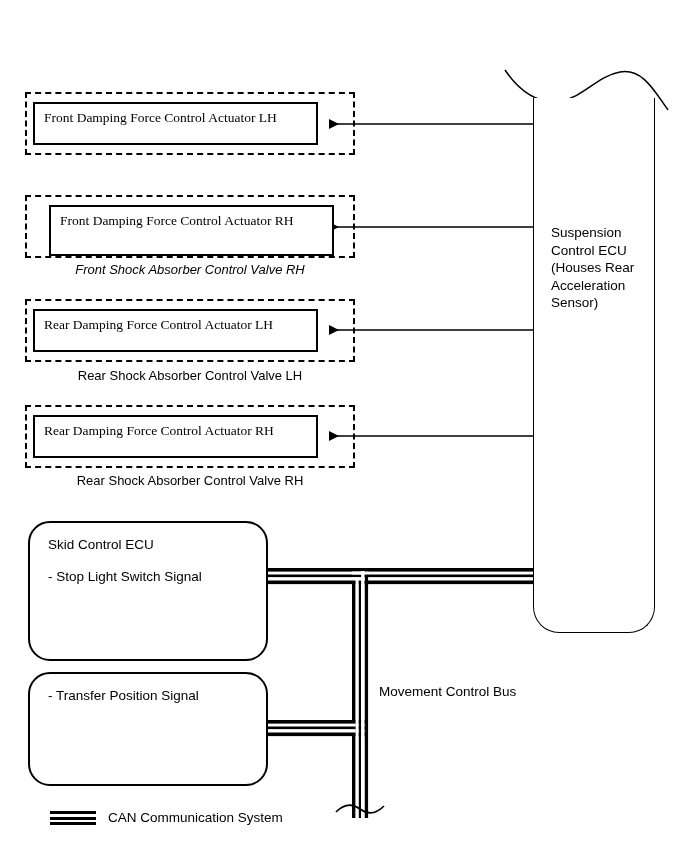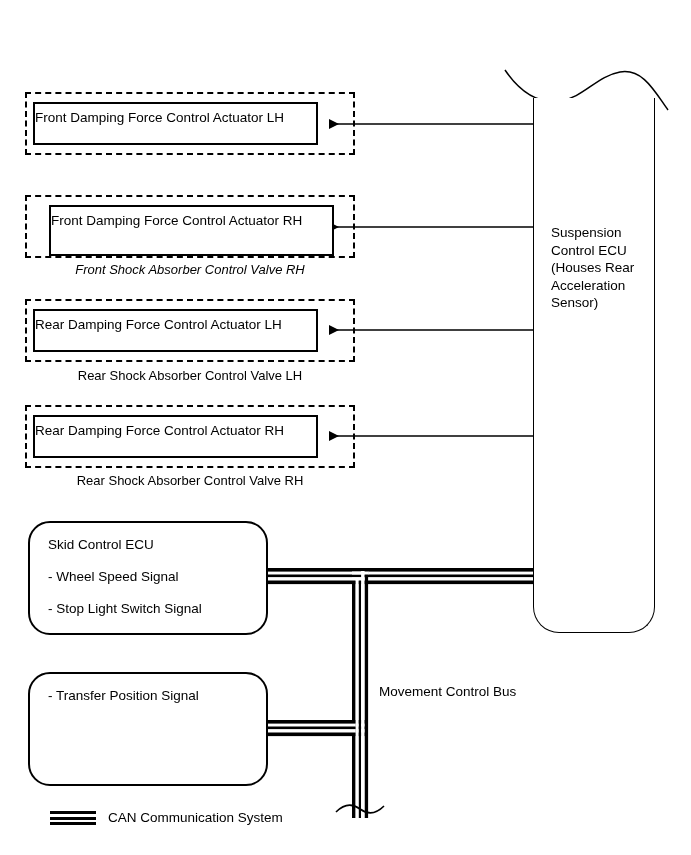--- a/index.html
+++ b/index.html
@@ -34,21 +34,23 @@
     box-sizing: border-box;
     background: transparent;
   }
   .actuator-box {
     position: absolute;
     border: 2px solid #000000;
     box-sizing: border-box;
     background: #ffffff;
     display: flex;
     align-items: flex-start;
+    padding-left: 9px;
     padding-top: 6px;
+    font-family: Liberation Serif, serif;
   }
   .actuator-label {
     font-size: 13.5px;
     line-height: 16px;
     white-space: nowrap;
   }
   .valve-caption {
     position: absolute;
     font-size: 13px;
     line-height: 15px;
@@ -201,23 +203,22 @@
 
   <div class="susp-ecu" style="left:533px; top:98px; width:122px; height:535px;"></div>
   <div class="susp-ecu-label" style="left:551px; top:224px;">
     <div>Suspension</div>
     <div>Control ECU</div>
     <div>(Houses Rear</div>
     <div>Acceleration</div>
     <div>Sensor)</div>
   </div>
 
-  <div class="ecu-box" style="left:28px; top:521px; width:240px; height:114px;">
+  <div class="ecu-box" style="left:28px; top:521px; width:240px; height:140px;">
     <div class="ecu-title">Skid Control ECU</div>
-    <div class="ecu-signal">- Wheel Speed Signal</div>
     <div class="ecu-signal">- Stop Light Switch Signal</div>
   </div>
 
   <div class="ecu-box" style="left:28px; top:672px; width:240px; height:114px;">
     <div class="ecu-signal">- Transfer Position Signal</div>
   </div>
 
   <div class="bus-label" style="left:379px; top:684px;">Movement Control Bus</div>
 
   <div class="legend-row" style="left:50px; top:810px;">

